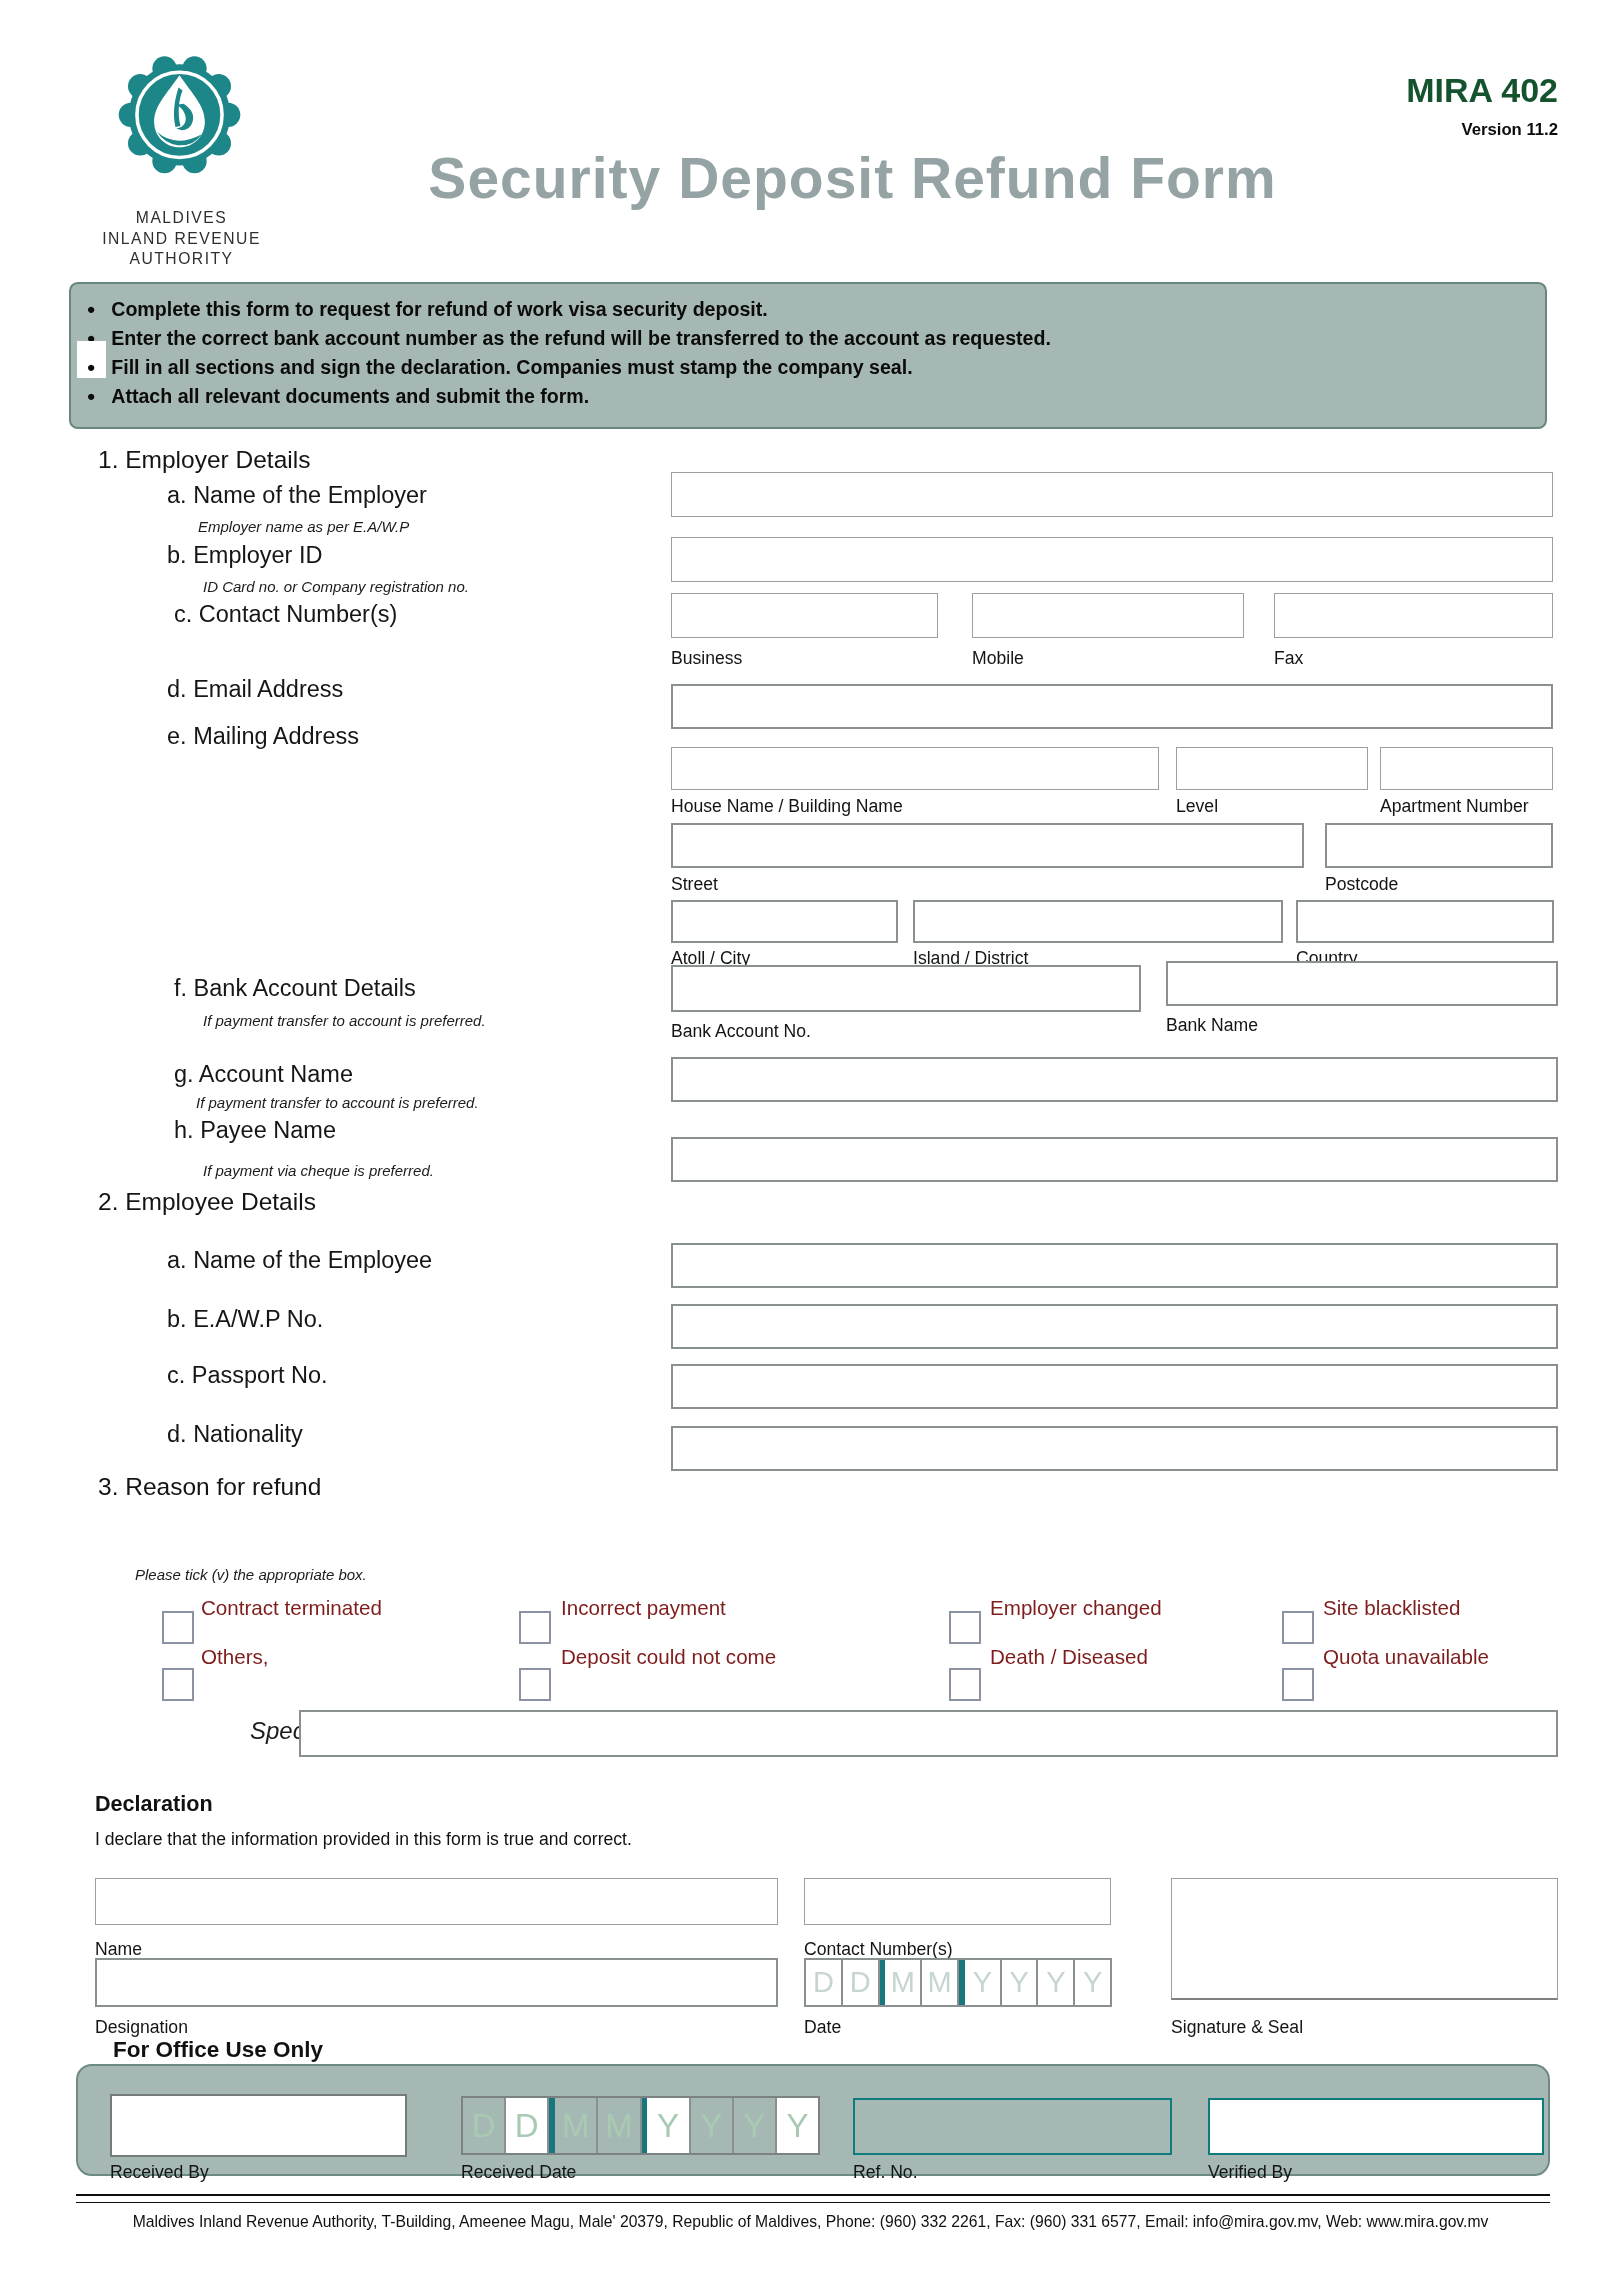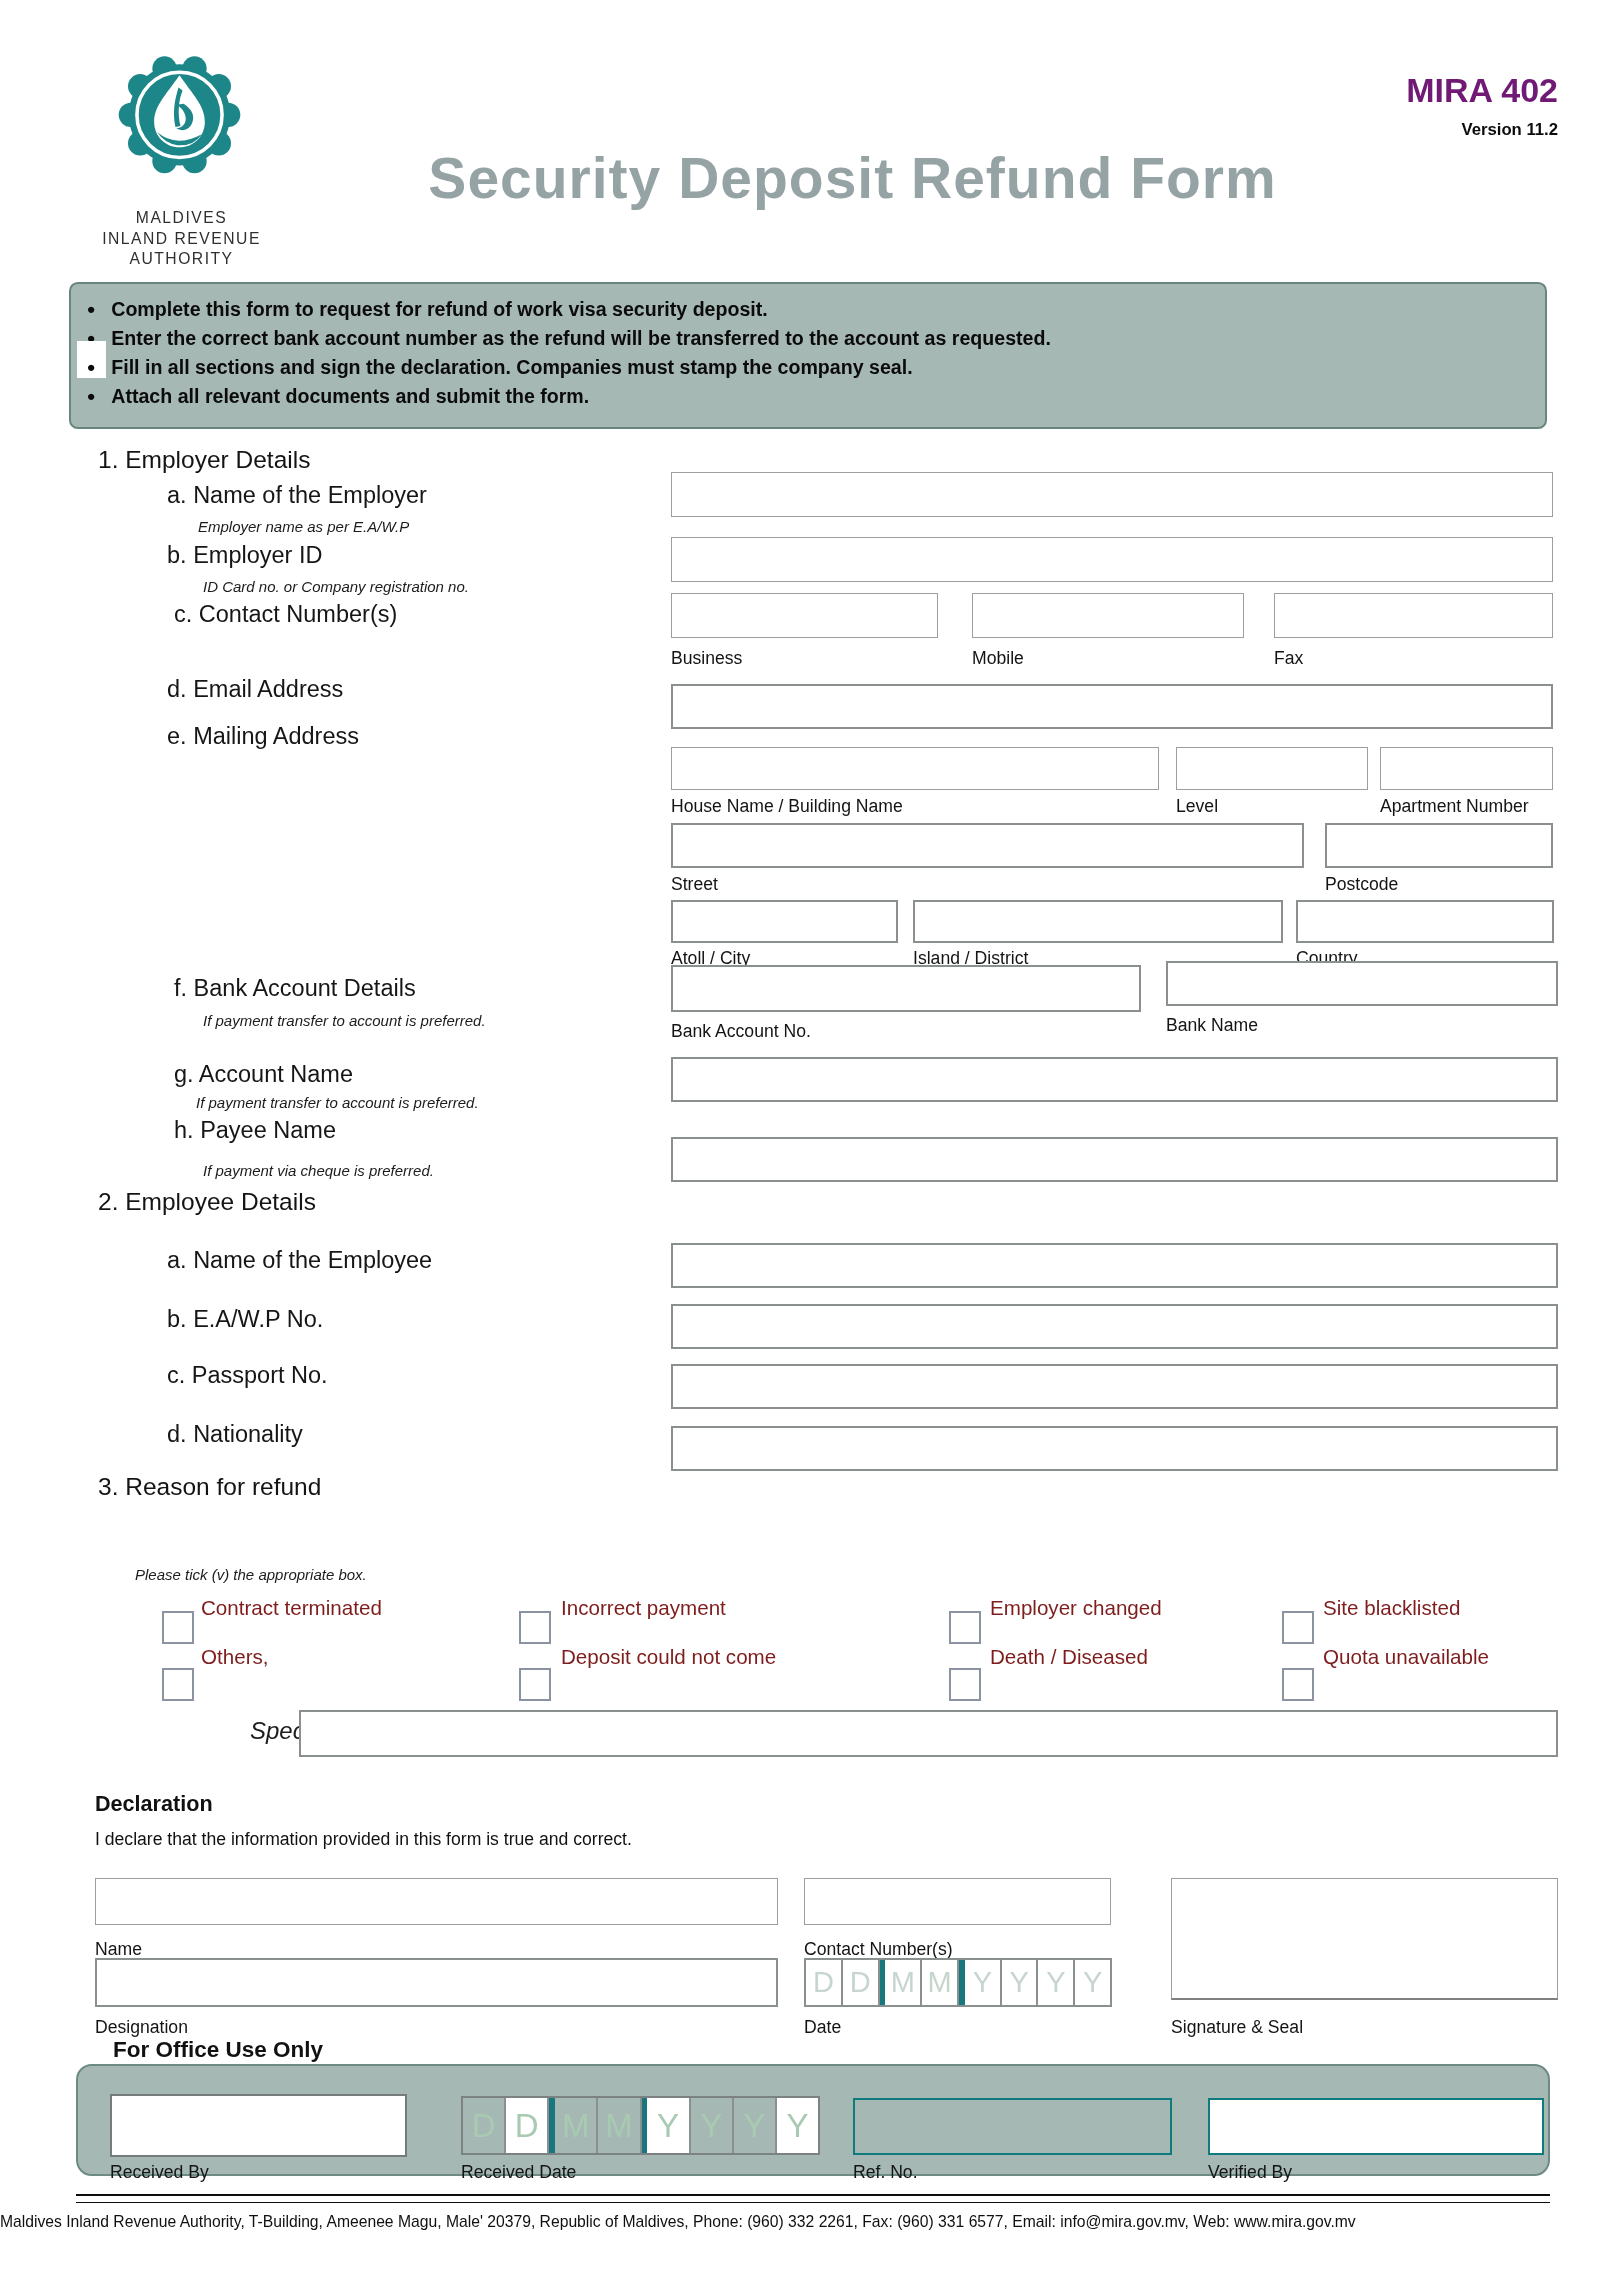--- a/index.html
+++ b/index.html
@@ -63,21 +63,21 @@
       <path d="M38 80 Q56 96 82 82 Q74 94 58 93 Q45 91 38 80 Z" fill="#1d8689"></path>
     </svg>
   </div>
   <div class="logo-text">
     <div>MALDIVES</div>
     <div>INLAND REVENUE</div>
     <div>AUTHORITY</div>
   </div>
 
   <div class="title">Security Deposit Refund Form</div>
-  <div class="abs" style="right:63px;top:71px;font-size:34px;font-weight:bold;color:#701a75;text-align:right;">MIRA 402</div>
+  <div class="abs" style="right:63px;top:71px;font-size:34px;font-weight:bold;color:#14532d;text-align:right;">MIRA 402</div>
   <div class="abs" style="right:63px;top:120px;font-size:16.7px;font-weight:bold;color:#0c0c0c;text-align:right;">Version 11.2</div>
 
   <div class="instr-box">
     <div class="abs" style="left:5.9px;top:57px;width:29px;height:37px;background:#ffffff;"></div>
     <div class="instr-row">
       <span class="instr-dot">●</span>
       <span class="instr-text">Complete this form to request for refund of work visa security deposit.</span>
     </div>
     <div class="instr-row">
       <span class="instr-dot">●</span>
@@ -260,16 +260,16 @@
   </div>
   <div class="abs" style="left:853px;top:2098px;width:319px;height:57px;border:2.9px solid #0f7b7e;box-sizing:border-box;"></div>
   <div class="abs" style="left:1208px;top:2098px;width:336px;height:57px;border:2.9px solid #0f7b7e;background:#ffffff;box-sizing:border-box;"></div>
 
   <div class="flabel" style="left:110px;top:2162px;">Received By</div>
   <div class="flabel" style="left:461px;top:2162px;">Received Date</div>
   <div class="flabel" style="left:853px;top:2162px;">Ref. No.</div>
   <div class="flabel" style="left:1208px;top:2162px;">Verified By</div>
 
   <div class="abs" style="left:76px;top:2194px;width:1474px;height:5.9px;border-top:2.9px solid #0d0d0d;border-bottom:1px solid #0d0d0d;"></div>
-  <div class="abs" style="left:0;top:2213px;width:1621px;font-size:15.7px;color:#101010;">Maldives Inland Revenue Authority, T-Building, Ameenee Magu, Male' 20379, Republic of Maldives, Phone: (960) 332 2261, Fax: (960) 331 6577, Email: info@mira.gov.mv, Web: www.mira.gov.mv</div>
+  <div class="abs" style="left:0;top:2213px;width:1621px;text-align:center;font-size:15.7px;color:#101010;">Maldives Inland Revenue Authority, T-Building, Ameenee Magu, Male' 20379, Republic of Maldives, Phone: (960) 332 2261, Fax: (960) 331 6577, Email: info@mira.gov.mv, Web: www.mira.gov.mv</div>
 
 </div>
 
 
 </body></html>

